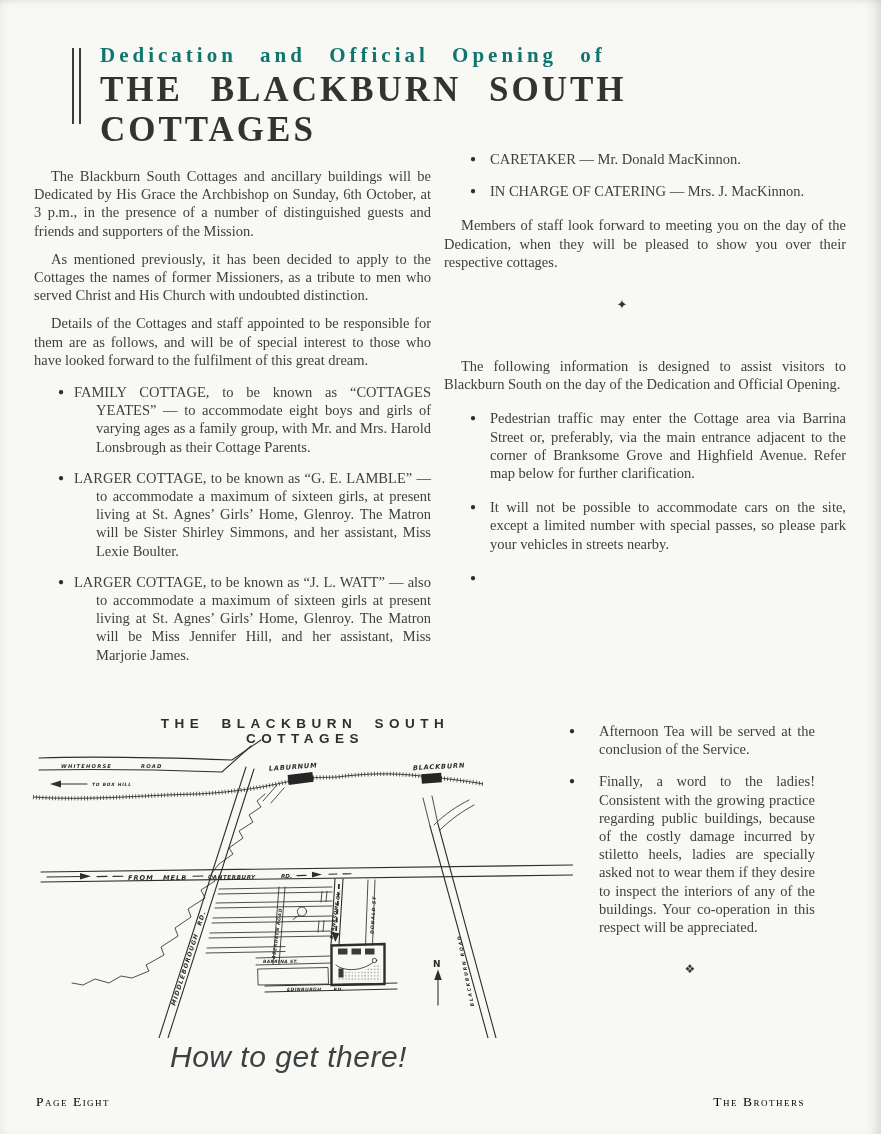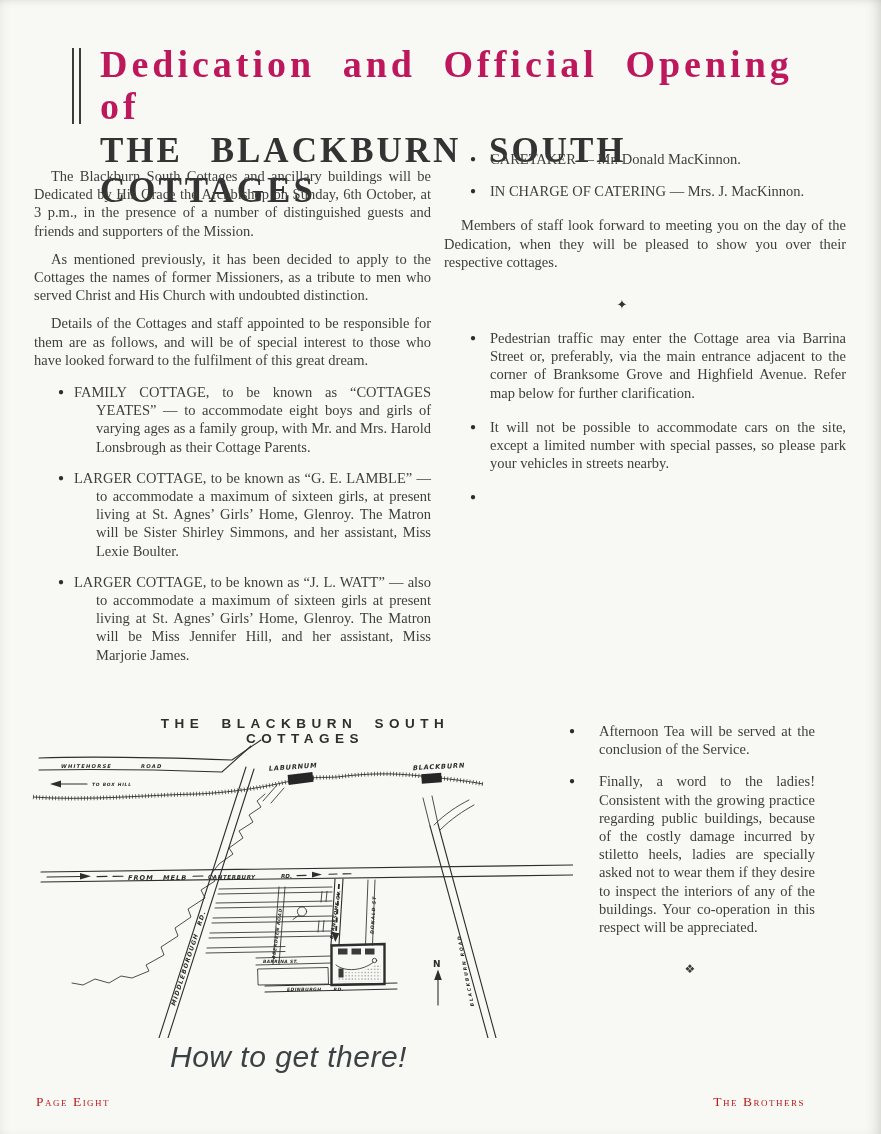--- a/index.html
+++ b/index.html
@@ -8,21 +8,21 @@
     background:#f8f8f4;overflow:hidden;
     box-shadow:inset -10px 0 16px -10px rgba(0,0,0,.22),
                inset 10px 0 14px -12px rgba(0,0,0,.10),
                inset 0 8px 12px -10px rgba(0,0,0,.12);
     font-family:"Liberation Serif",serif;color:#3f3e3c;
   }
   
   .title-bars{position:absolute;left:72px;top:48px;height:76px;width:5px;
     border-left:2.5px solid #3c3c3c;border-right:2.5px solid #3c3c3c;}
   .title-block{position:absolute;left:100px;top:44px;width:740px;}
-  .t1{font-weight:bold;font-size:38px;line-height:1.1;letter-spacing:4px;word-spacing:14px;color:#be185d;}
+  .t1{font-weight:bold;font-size:21px;line-height:1.1;letter-spacing:4px;word-spacing:14px;color:#0f766e;}
   .t2{font-weight:bold;font-size:35px;line-height:1.15;letter-spacing:3px;word-spacing:16px;color:#333;margin-top:3px;}
   
   .col-left{position:absolute;left:34px;top:150px;width:397px;margin-top:17px;}
   .col-right{position:absolute;left:444px;top:150px;width:402px;}
   .col-narrow{position:absolute;left:565px;top:722px;width:250px;}
   .para{font-size:14.5px;line-height:18.2px;text-align:justify;text-indent:17px;margin:0;}
   .mt10{margin-top:10px;} .mt14{margin-top:14px;} .mt16{margin-top:16px;}
   .mt26{margin-top:26px;} .mt44{margin-top:44px;} .mt13{margin-top:13px;}
   .bullet{display:flex;align-items:flex-start;}
   .bullet .dot{flex:0 0 40px;box-sizing:border-box;padding-left:24px;font-size:10px;line-height:18.2px;color:#2e2e2e;}
@@ -46,21 +46,21 @@
   .thick{stroke-width:2.4;}
   .railbase{fill:none;stroke:#2e2e2e;stroke-width:.9;}
   .railticks{fill:none;stroke:#2e2e2e;stroke-width:4.4;stroke-dasharray:.7 2.5;}
   .dashes{fill:none;stroke:#2e2e2e;stroke-width:1.8;stroke-dasharray:5 3.4;}
   .mt{font-family:"DejaVu Sans",sans-serif;font-style:italic;font-weight:bold;fill:#2c2c2c;}
   .s44{font-size:4.4px;} .s46{font-size:4.6px;} .s52{font-size:5.2px;}
   .s56{font-size:5.6px;} .s66{font-size:6.6px;} .s6{font-size:6px;}
   .s9{font-size:9px;font-style:normal;}
   
   .foot{position:absolute;top:1094px;font-size:13.5px;font-variant:small-caps;
-    letter-spacing:1.5px;color:#b91c1c;}
+    letter-spacing:1.5px;color:#000000;}
   .foot-l{left:36px;} .foot-r{right:76px;}
 </style>
 </head>
 <body>
 
 <div class="page">
 
   <div class="title-bars"></div>
   <div class="title-block">
     <div class="t1">Dedication and Official Opening of</div>
@@ -89,20 +89,21 @@
     <div class="bullet">
       <span class="dot">●</span>
       <span class="bt">CARETAKER — Mr. Donald MacKinnon.</span>
     </div>
     <div class="bullet mt14">
       <span class="dot">●</span>
       <span class="bt">IN CHARGE OF CATERING — Mrs. J. MacKinnon.</span>
     </div>
     <p class="para mt16">Members of staff look forward to meeting you on the day of the Dedication, when they will be pleased to show you over their respective cottages.</p>
     <div class="orn pad-r mt26">✦</div>
+    <p class="para mt44">The following information is designed to assist visitors to Blackburn South on the day of the Dedication and Official Opening.</p>
     <div class="bullet mt16">
       <span class="dot">●</span>
       <span class="bt">Pedestrian traffic may enter the Cottage area via Barrina Street or, preferably, via the main entrance adjacent to the corner of Branksome Grove and Highfield Avenue.  Refer map below for further clarification.</span>
     </div>
     <div class="bullet mt16">
       <span class="dot">●</span>
       <span class="bt">It will not be possible to accommodate cars on the site, except a limited number with special passes, so please park your vehicles in streets nearby.</span>
     </div>
     <div class="bullet mt16">
       <span class="dot">●</span>

